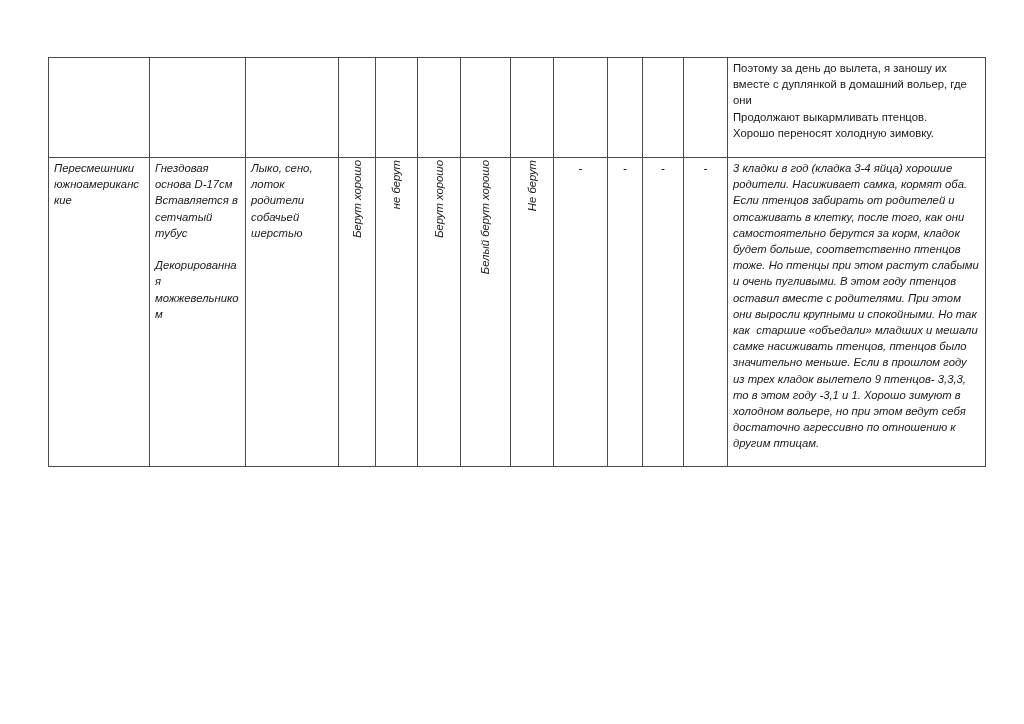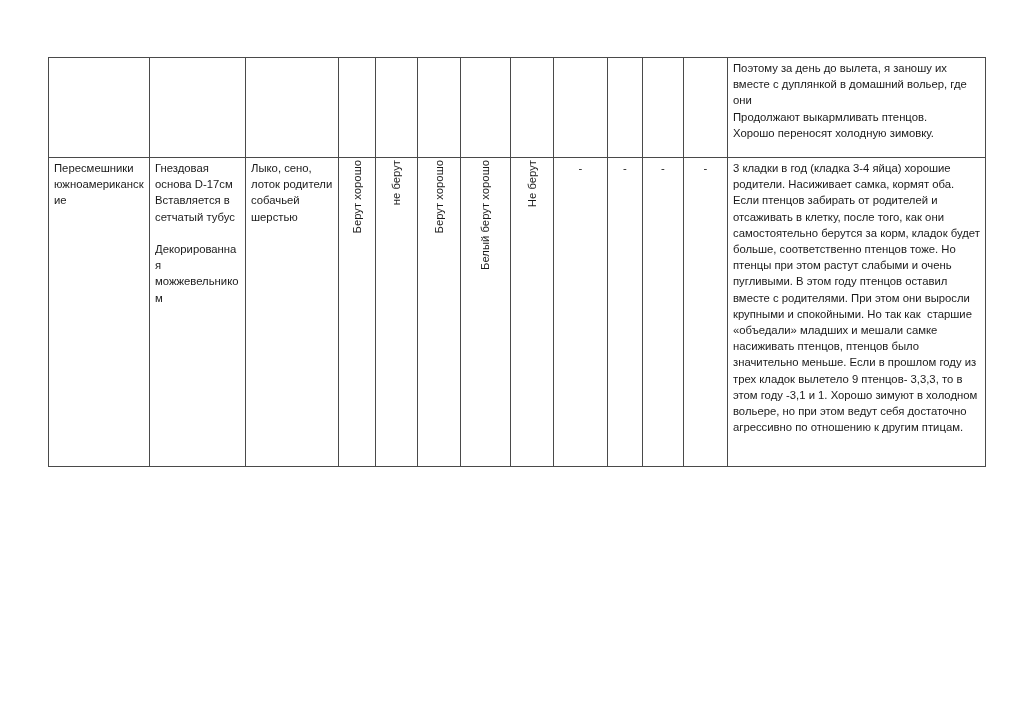--- a/index.html
+++ b/index.html
@@ -25,21 +25,21 @@
     border: 1px solid #4a4a4a;
     vertical-align: top;
     color: #1a1a1a;
     font-size: 11.3px;
     line-height: 16.2px;
     padding: 2px 5px 2px 5px;
     white-space: pre-wrap;
     overflow: hidden;
   }
   tr.row-continuation { height: 100px; }
-  tr.row-species { height: 309px; }
+  tr.row-species { height: 309px; font-style: italic; }
   td.breakword { overflow-wrap: break-word; word-break: break-word; }
   td.vcell {
     vertical-align: middle;
     text-align: center;
     padding: 2px 1px;
     white-space: normal;
   }
   .vtext {
     display: inline-block;
     writing-mode: vertical-rl;

